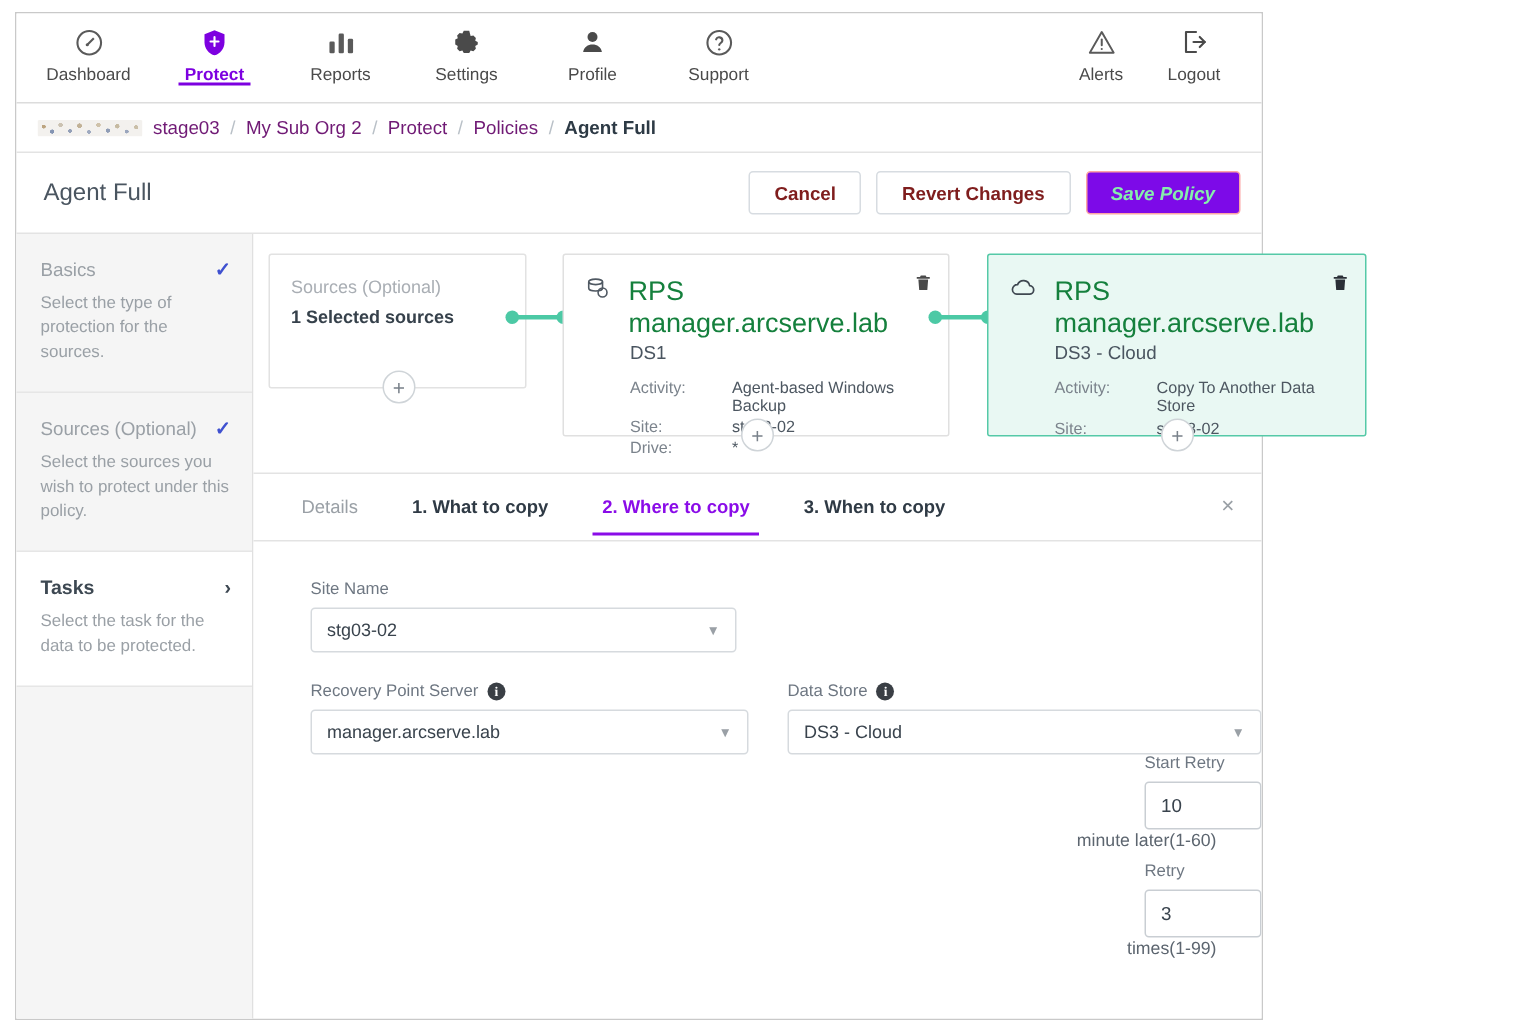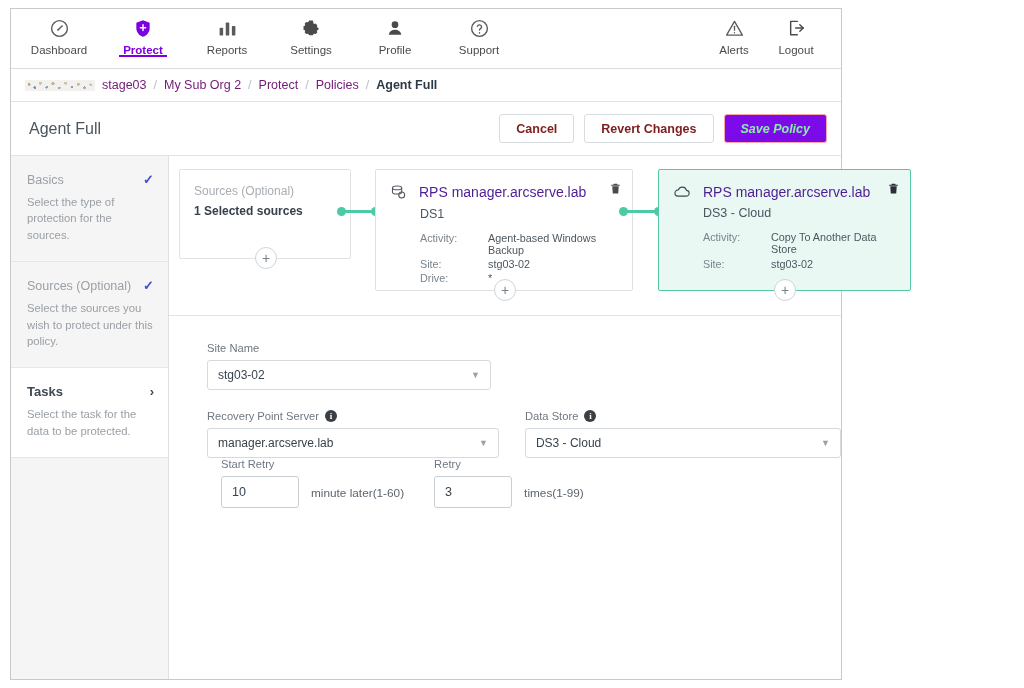--- a/index.html
+++ b/index.html
@@ -128,21 +128,21 @@
   .card {
     position: absolute; top: 13px;
     background:#fff; border: 1px solid #e0e0e0; border-radius: 2px;
   }
   .card.ghost { border: 1px solid #e2e2e2; }
   .card.sel { border: 1px solid #55c9a7; background: #e9f8f3; }
   .card-pad { padding: 14px 14px 0 14px; height:100%; }
   .ghost-lbl { font-size: 12px; color: #a9aeb4; margin-bottom: 6px; }
   .ghost-val { font-size: 12px; color: #36414b; font-weight: bold; }
   .card-head { display:flex; align-items:flex-start; gap: 12px; }
-  .card-title { font-size: 14px; color: #4c1d95; }
+  .card-title { font-size: 18px; color: #15803d; }
   .card-sub { font-size: 12.5px; color: #4a5560; margin: 4px 0 0 30px; }
   .card.sel .card-sub { margin-left: 30px; }
   .kv { margin: 11px 0 0 30px; font-size: 10.8px; color: #6e7782; }
   .kv-row { display: flex; margin-bottom: 2px; }
   .kv-k { width: 68px; flex: 0 0 68px; color:#7b838c; }
   .kv-v { color: #4d5761; }
   .trash {
     position:absolute; right: 10px; top: 11px;
     cursor:pointer; line-height:0;
   }
@@ -432,20 +432,27 @@
                 <span class="kv-k">Site:</span>
                 <span class="kv-v">stg03-02</span>
               </div>
             </div>
           </div>
           <div class="plus" style="left:115px; bottom:-11px;">+</div>
         </div>
       </div>
 
       <div class="detail">
+        <div class="tabs">
+          <div class="tab muted">Details</div>
+          <div class="tab">1. What to copy</div>
+          <div class="tab active">2. Where to copy</div>
+          <div class="tab">3. When to copy</div>
+          <div class="close-x">×</div>
+        </div>
 
         <div class="form">
 
           <div style="width:284px;">
             <div class="field-label">Site Name</div>
             <div class="select">
               <span>stg03-02</span>
               <span class="caret">▼</span>
             </div>
           </div>
@@ -468,21 +475,21 @@
                 <span class="info-i">i</span>
               </div>
               <div class="select">
                 <span>DS3 - Cloud</span>
                 <span class="caret">▼</span>
               </div>
             </div>
           </div>
 
 
-          <div class="retry-row" style="margin-left:14px;">
+          <div class="retry-row" style="margin-left:14px;flex-direction:column;">
             <div class="retry-grp">
               <div class="field-label">Start Retry</div>
               <div class="num-input">10</div>
             </div>
             <div class="suffix">minute later(1-60)</div>
 
             <div class="retry-grp">
               <div class="field-label">Retry</div>
               <div class="num-input">3</div>
             </div>

